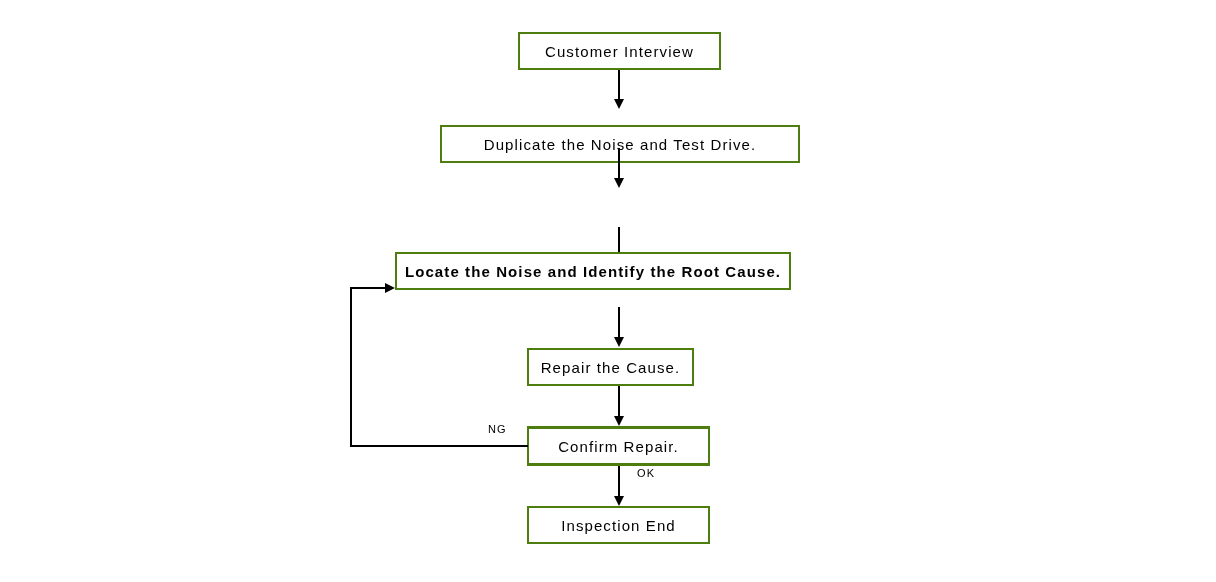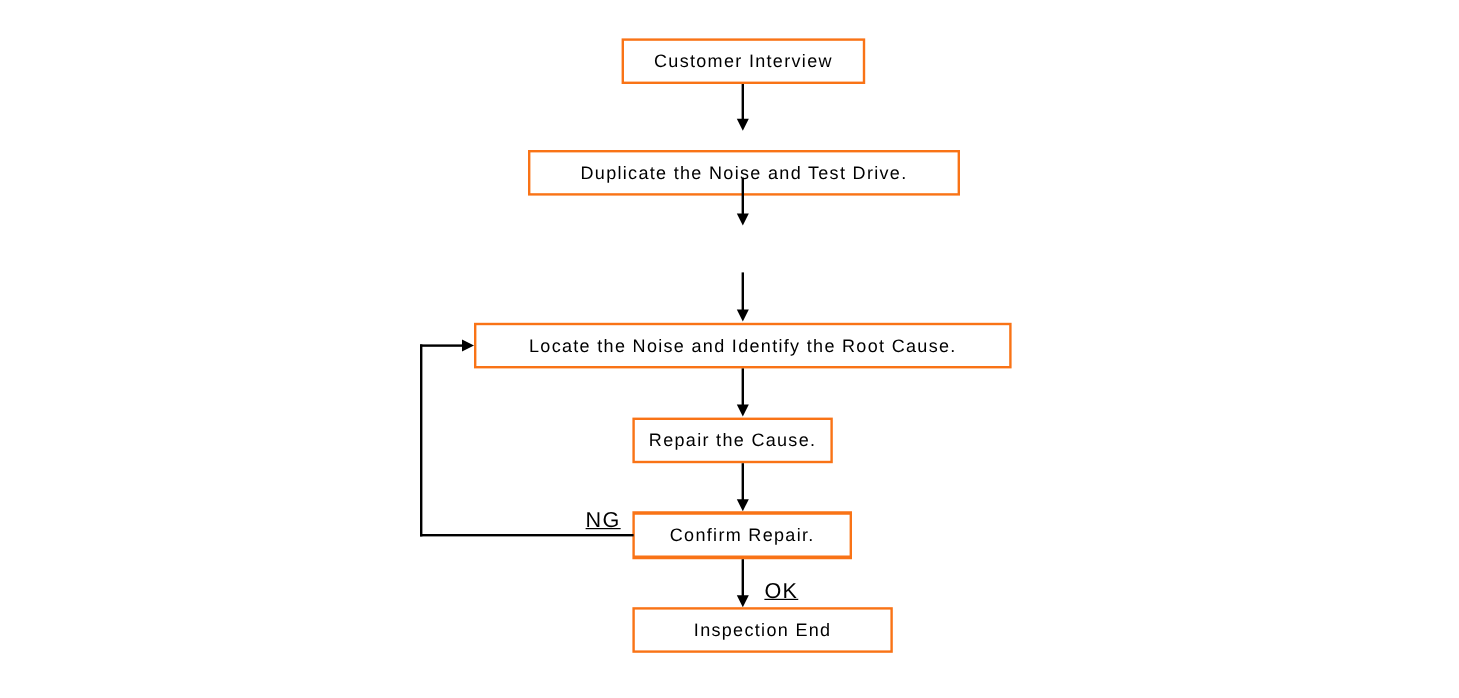--- a/index.html
+++ b/index.html
@@ -11,21 +11,21 @@
     position: relative;
     width: 1216px;
     height: 582px;
     background: #ffffff;
     overflow: hidden;
     font-family: "Liberation Sans", "DejaVu Sans", sans-serif;
   }
   .node {
     position: absolute;
     box-sizing: border-box;
-    border: 2px solid #f97316;
+    border: 2px solid #4d7c0f;
     background: #ffffff;
     display: flex;
     align-items: center;
     justify-content: center;
     color: #000000;
     font-size: 15px;
     letter-spacing: 1.1px;
     white-space: nowrap;
     line-height: 1;
   }
@@ -56,25 +56,24 @@
     position: absolute;
     width: 0;
     height: 0;
     border-top: 5px solid transparent;
     border-bottom: 5px solid transparent;
     border-left: 10px solid #000000;
   }
   .edge-label {
     position: absolute;
     color: #000000;
-    font-size: 18px;
+    font-size: 11px;
     letter-spacing: 1.1px;
     white-space: nowrap;
     line-height: 1;
-    text-decoration: underline;
   }
 </style>
 </head>
 <body>
 
 <div id="canvas">
 
   <div class="node" style="left:518px; top:32px; width:203px; height:38px;">
     <span>Customer Interview</span>
   </div>
@@ -86,21 +85,21 @@
     <span>Duplicate the Noise and Test Drive.</span>
   </div>
 
   <div class="vline" style="left:618px; top:148px; height:32px;"></div>
   <div class="arrow-down" style="left:614px; top:178px;"></div>
 
 
   <div class="vline" style="left:618px; top:227px; height:33px;"></div>
   <div class="arrow-down" style="left:614px; top:258px;"></div>
 
-  <div class="node" style="left:395px; top:269px; width:448px; height:38px;">
+  <div class="node" style="left:395px; top:252px; width:396px; height:38px;font-weight:bold;">
     <span>Locate the Noise and Identify the Root Cause.</span>
   </div>
 
   <div class="vline" style="left:618px; top:307px; height:32px;"></div>
   <div class="arrow-down" style="left:614px; top:337px;"></div>
 
   <div class="node" style="left:527px; top:348px; width:167px; height:38px;">
     <span>Repair the Cause.</span>
   </div>
 
@@ -114,19 +113,19 @@
   <div class="hline" style="left:350px; top:445px; width:178px;"></div>
   <div class="vline" style="left:350px; top:287px; height:160px;"></div>
   <div class="hline" style="left:350px; top:287px; width:38px;"></div>
   <div class="arrow-right" style="left:385px; top:283px;"></div>
 
   <span class="edge-label" style="left:488px; top:424px;">NG</span>
 
   <div class="vline" style="left:618px; top:466px; height:32px;"></div>
   <div class="arrow-down" style="left:614px; top:496px;"></div>
 
-  <span class="edge-label" style="left:637px; top:483px;">OK</span>
+  <span class="edge-label" style="left:637px; top:468px;">OK</span>
 
-  <div class="node" style="left:527px; top:506px; width:217px; height:38px;">
+  <div class="node" style="left:527px; top:506px; width:183px; height:38px;">
     <span>Inspection End</span>
   </div>
 
 </div>
 
 </body></html>

